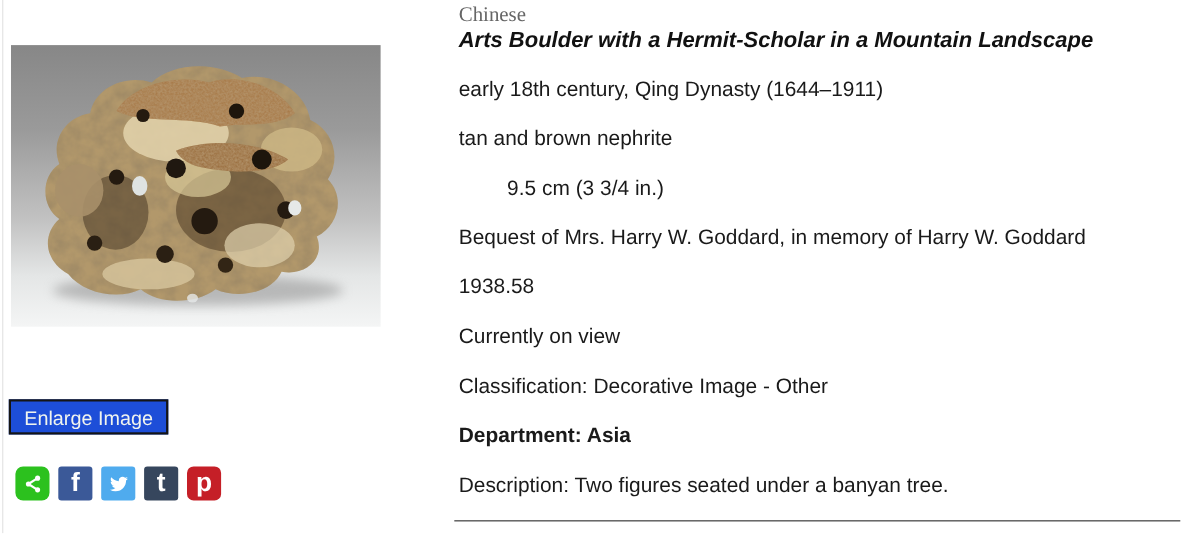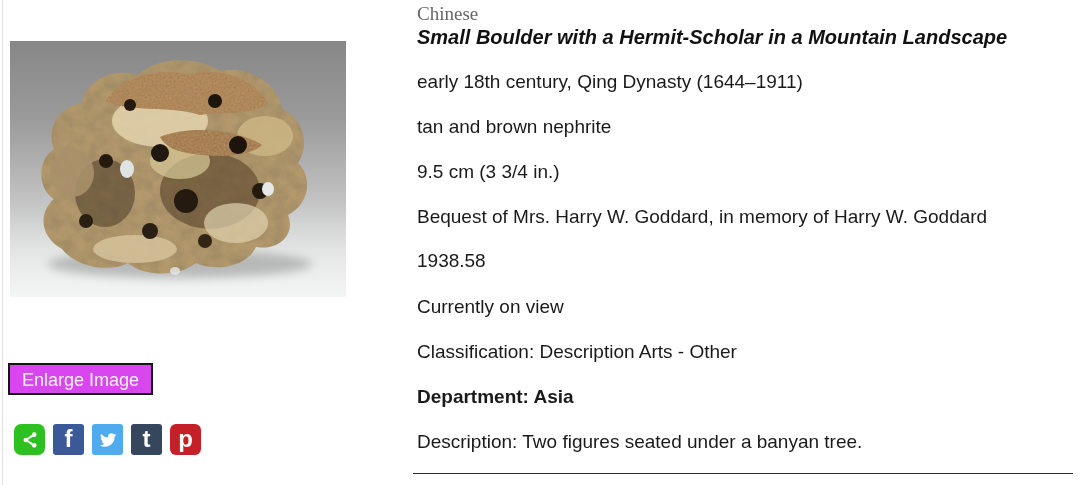--- a/index.html
+++ b/index.html
@@ -79,21 +79,21 @@
     left: 417px;
     font-size: 19px;
     line-height: 22px;
     white-space: nowrap;
     color: #1a1a1a;
   }
   .culture   { top: 3px;  color: #666666; font-family: Liberation Serif, serif; }
   .obj-title { top: 26px; font-weight: bold; font-style: italic; font-size: 20px; color: #111111; }
   .date           { top: 71px; }
   .medium         { top: 116px; }
-  .dimensions     { top: 161px; }
+  .dimensions     { top: 161px; margin-left: 44px; }
   .credit         { top: 206px; }
   .accession      { top: 250px; }
   .status         { top: 296px; text-align: center; }
   .classification { top: 341px; }
   .department     { top: 386px; font-weight: bold; }
   .description    { top: 431px; }
 
   .bottom-rule {
     position: absolute;
     left: 413px; top: 473px;
@@ -168,21 +168,21 @@
       <circle cx="120" cy="64" r="6" fill="#241a10"></circle>
       <circle cx="76" cy="180" r="7" fill="#2a1f13"></circle>
       <circle cx="195" cy="200" r="7" fill="#322515"></circle>
 
       <ellipse cx="117" cy="128" rx="7" ry="9" fill="#dfe3e2"></ellipse>
       <ellipse cx="258" cy="148" rx="6" ry="7" fill="#e6e9e8"></ellipse>
       <ellipse cx="165" cy="230" rx="5" ry="4" fill="#e6e9e8" opacity="0.8"></ellipse>
     </svg>
   </div>
 
-  <div class="enlarge-btn" style="background-color: #d946ef;">Enlarge Image</div>
+  <div class="enlarge-btn" style="background-color: #1d4ed8;">Enlarge Image</div>
 
   <div class="share-row">
     <div class="share-icon round7" style="background-color: rgb(44, 193, 30);">
       <span>
         <svg viewBox="0 0 24 24" width="20" height="20">
           <g stroke="#ffffff" stroke-width="2.4" fill="#ffffff">
             <line x1="7" y1="12" x2="17" y2="5.6"></line>
             <line x1="7" y1="12" x2="17" y2="18.4"></line>
             <circle cx="17" cy="5.6" r="2.8" stroke="none"></circle>
             <circle cx="7" cy="12" r="2.8" stroke="none"></circle>
@@ -207,25 +207,25 @@
     <div class="share-icon round3" style="background-color: rgb(54, 70, 93);">
       <span class="glyph-letter">t</span>
     </div>
 
     <div class="share-icon round6" style="background-color: rgb(197, 31, 39);">
       <span class="glyph-letter">p</span>
     </div>
   </div>
 
   <div class="detail-line culture">Chinese</div>
-  <div class="detail-line obj-title">Small Boulder with a Hermit-Scholar in a Mountain Landscape</div>
+  <div class="detail-line obj-title">Arts Boulder with a Hermit-Scholar in a Mountain Landscape</div>
   <div class="detail-line date">early 18th century, Qing Dynasty (1644–1911)</div>
   <div class="detail-line medium">tan and brown nephrite</div>
   <div class="detail-line dimensions">9.5 cm (3 3/4 in.)</div>
   <div class="detail-line credit">Bequest of Mrs. Harry W. Goddard, in memory of Harry W. Goddard</div>
   <div class="detail-line accession">1938.58</div>
   <div class="detail-line status">Currently on view</div>
-  <div class="detail-line classification">Classification: Description Arts - Other</div>
+  <div class="detail-line classification">Classification: Decorative Image - Other</div>
   <div class="detail-line department">Department: Asia</div>
   <div class="detail-line description">Description: Two figures seated under a banyan tree.</div>
 
   <div class="bottom-rule"></div>
 </div>
 
 </body></html>

